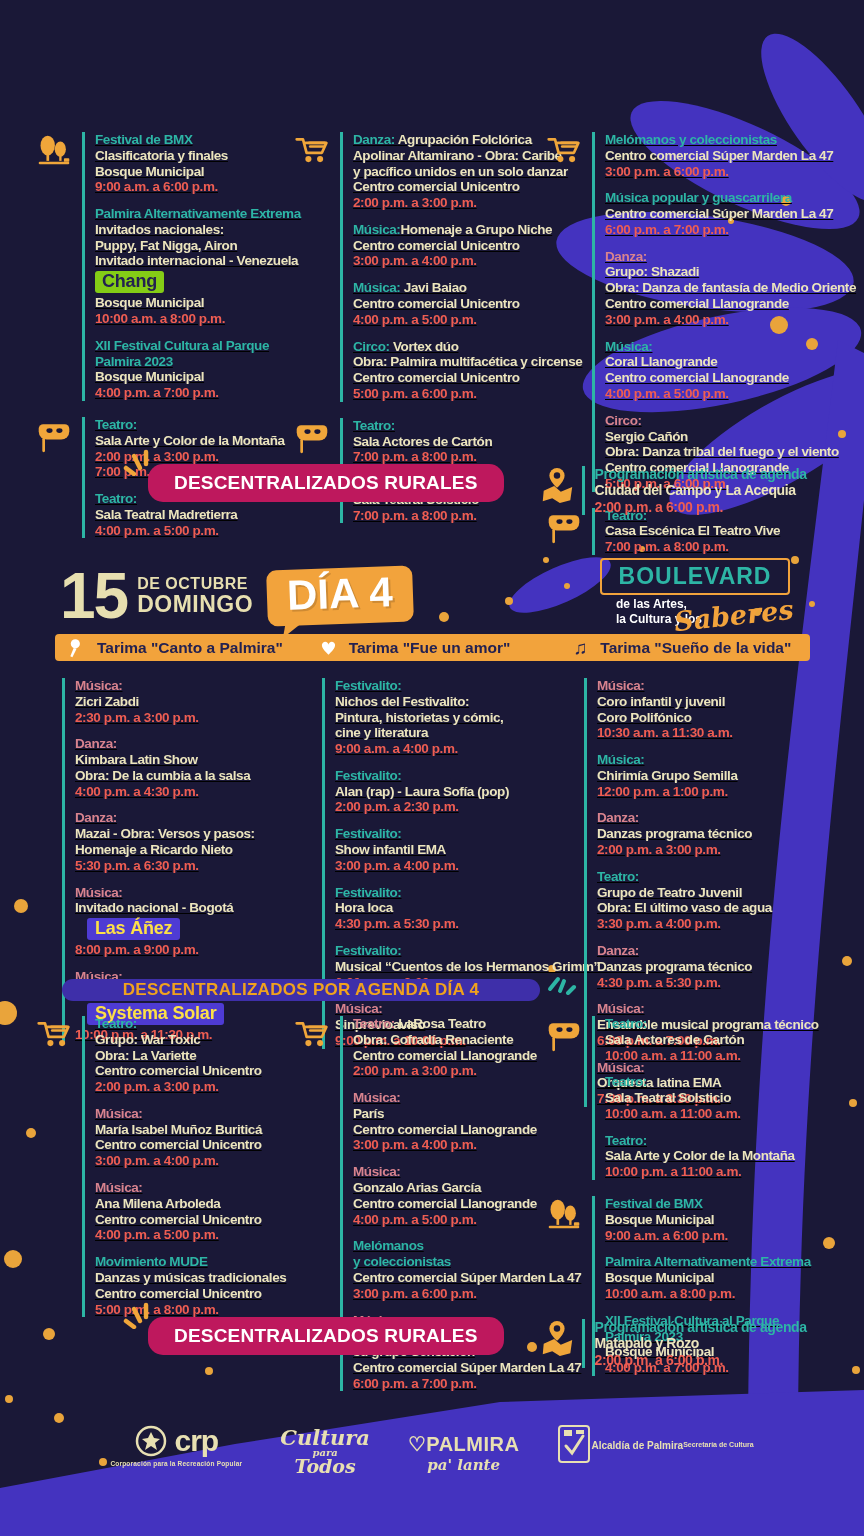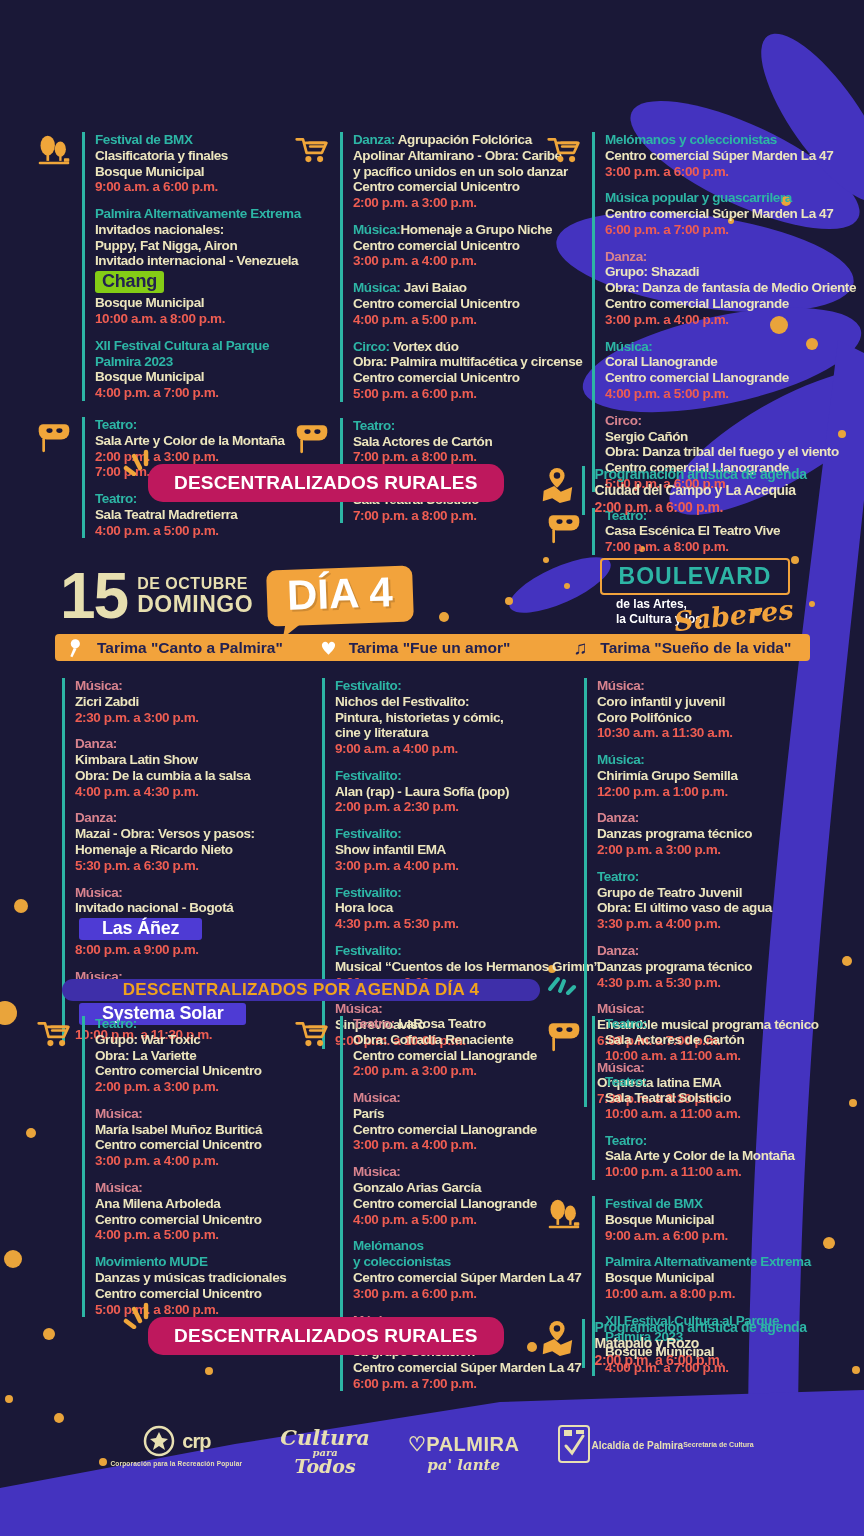--- a/index.html
+++ b/index.html
@@ -8,36 +8,36 @@
   .bg{position:absolute;inset:0;z-index:0;}
 
   
   .pill-banner{position:absolute;z-index:2;background:#3e2fa9;border-radius:16px;
     display:flex;align-items:center;justify-content:center;color:#f0a21e;
     font-size:17px;letter-spacing:.3px;}
   .sparkle{position:absolute;width:34px;height:30px;}
 
   
   .sched{position:absolute;z-index:2;display:grid;}
-  .sched-col{min-width:0;}
+  .sched-col{min-width:0;text-decoration:underline;}
   .group{display:flex;margin-bottom:16px;}
   .group-icon{width:46px;flex:none;padding-top:1px;}
   .group-icon svg{width:36px;height:36px;}
   .group-events{border-left:3px solid #2db5a5;padding-left:10px;flex:1;min-width:0;}
   .event{margin-bottom:11px;}
   .event:last-child{margin-bottom:0;}
   .ln{font-size:13.5px;line-height:1.17;letter-spacing:-.4px;white-space:nowrap;}
   .c-teal{color:#2db5a5;}
   .c-pink{color:#d8838e;}
   .c-body{color:#ece5bd;}
   .c-time{color:#ee5d52;}
   .c-hl-light{display:inline-block;background:#84cc16;color:#232150;font-size:18px;
     padding:0 7px 1px;border-radius:3px;margin:2px 0;letter-spacing:-.2px;}
-  .c-hl-purple{display:inline-block;background:#4e3bd4;color:#ffffff;font-size:18px;
-    padding:0 23px 1px;border-radius:3px;margin:2px 4px;letter-spacing:-.2px;}
+  .c-hl-purple{display:inline-block;background:#4e3bd4;color:#fde047;font-size:18px;
+    padding:0 8px 1px;border-radius:3px;margin:2px 12px;letter-spacing:-.2px;}
 
   
   .rural{position:absolute;z-index:2;display:flex;align-items:flex-start;}
   .rural-pill{position:relative;background:#be185d;color:#fff;font-size:19px;
     padding:8px 26px;border-radius:15px;letter-spacing:.2px;}
   .rural-info{display:flex;margin-left:34px;padding-top:2px;}
   .rural-info .micon{width:44px;flex:none;}
   .rural-info .micon svg{width:38px;height:38px;}
   .rural-lines{border-left:3px solid #2db5a5;padding-left:10px;}
   .rural-lines .ln{font-size:14px;}
@@ -65,21 +65,21 @@
     display:flex;align-items:center;color:#232150;font-size:15.5px;}
   .stagecell{flex:1;display:flex;align-items:center;padding-left:10px;white-space:nowrap;}
   .stagecell .sicon{width:24px;height:22px;margin-right:8px;display:inline-flex;align-items:center;justify-content:center;}
   .notes-glyph{font-size:19px;color:#232150;line-height:1;}
 
   
   .footer{position:absolute;z-index:3;left:0;width:864px;display:flex;justify-content:center;
     align-items:flex-start;gap:38px;color:#e8e0b2;}
   .flogo{text-align:center;}
   .crp-row{display:flex;align-items:center;gap:6px;justify-content:center;}
-  .crp-txt{font-size:20px;letter-spacing:-1px;}
+  .crp-txt{font-size:30px;letter-spacing:-1px;}
   .crp-cap{font-size:6.5px;margin-top:2px;letter-spacing:.2px;}
   .cult{font-family:"DejaVu Serif",serif;font-style:italic;line-height:.95;margin-top:4px;}
   .cult .c1{font-size:21px;}
   .cult .c2{font-size:10px;}
   .cult .c3{font-size:19px;}
   .palm-l1{font-size:20px;letter-spacing:.5px;margin-top:8px;}
   .palm-l2{font-family:"DejaVu Serif",serif;font-style:italic;font-size:15px;}
   .alc{display:flex;align-items:center;}
   .alc-l1{font-size:10px;margin-top:3px;}
   .alc-l2{font-size:7px;margin-top:1px;}

